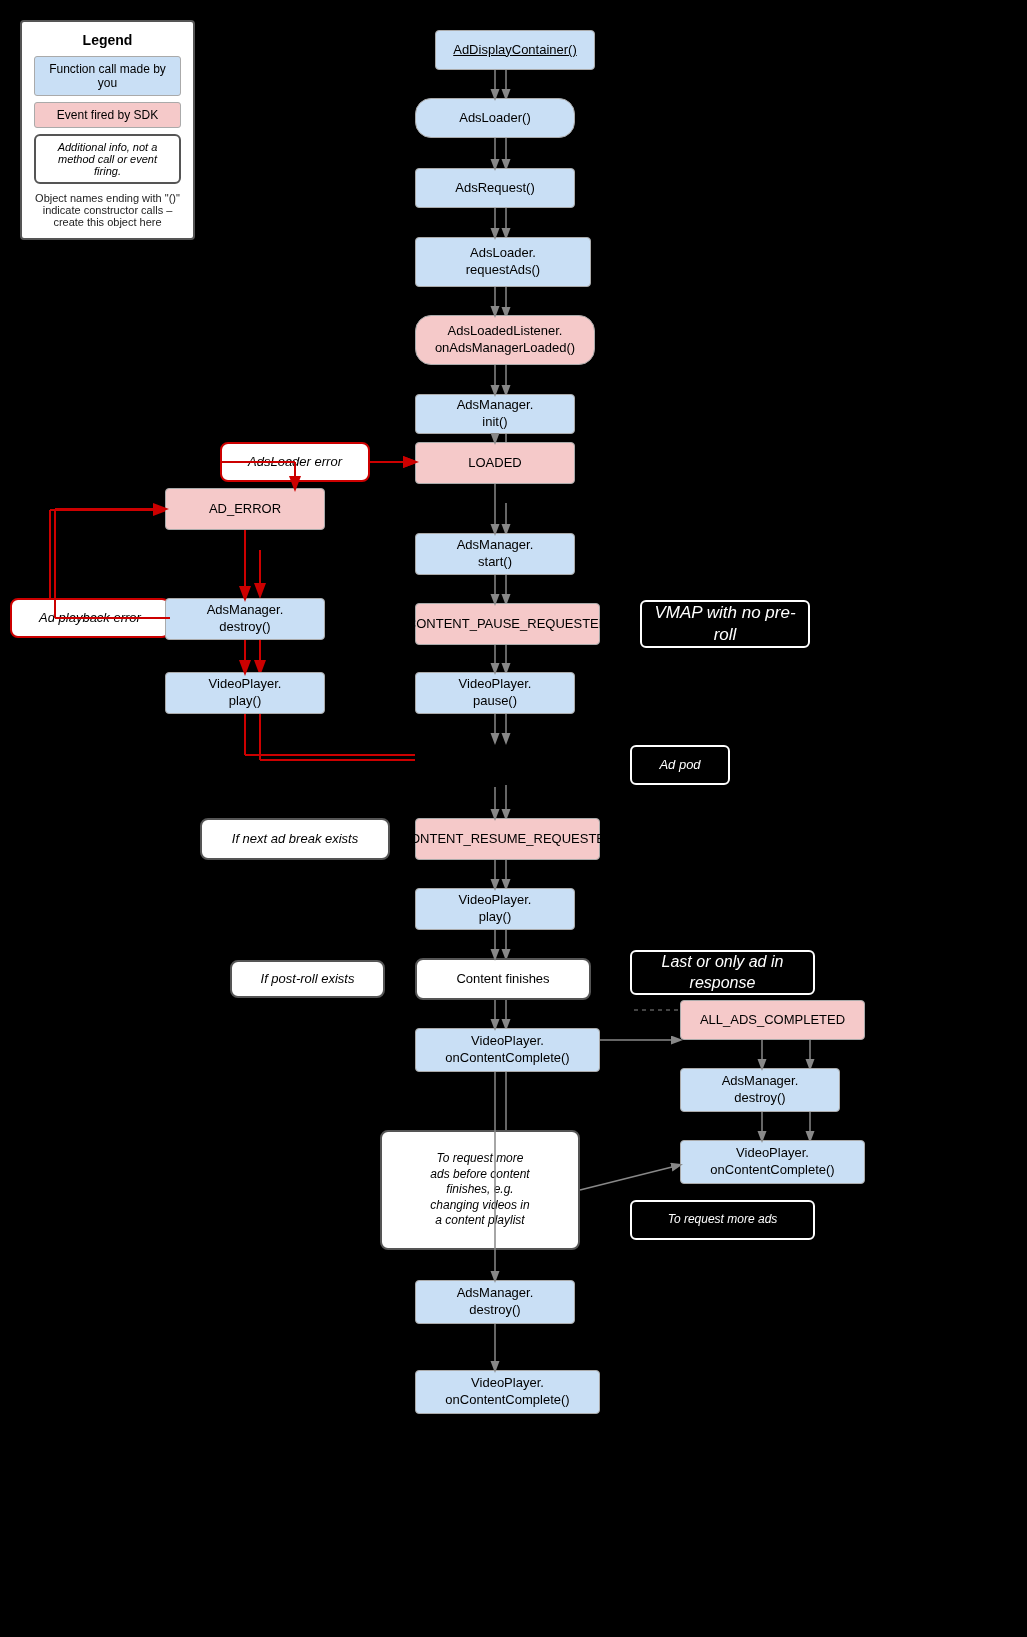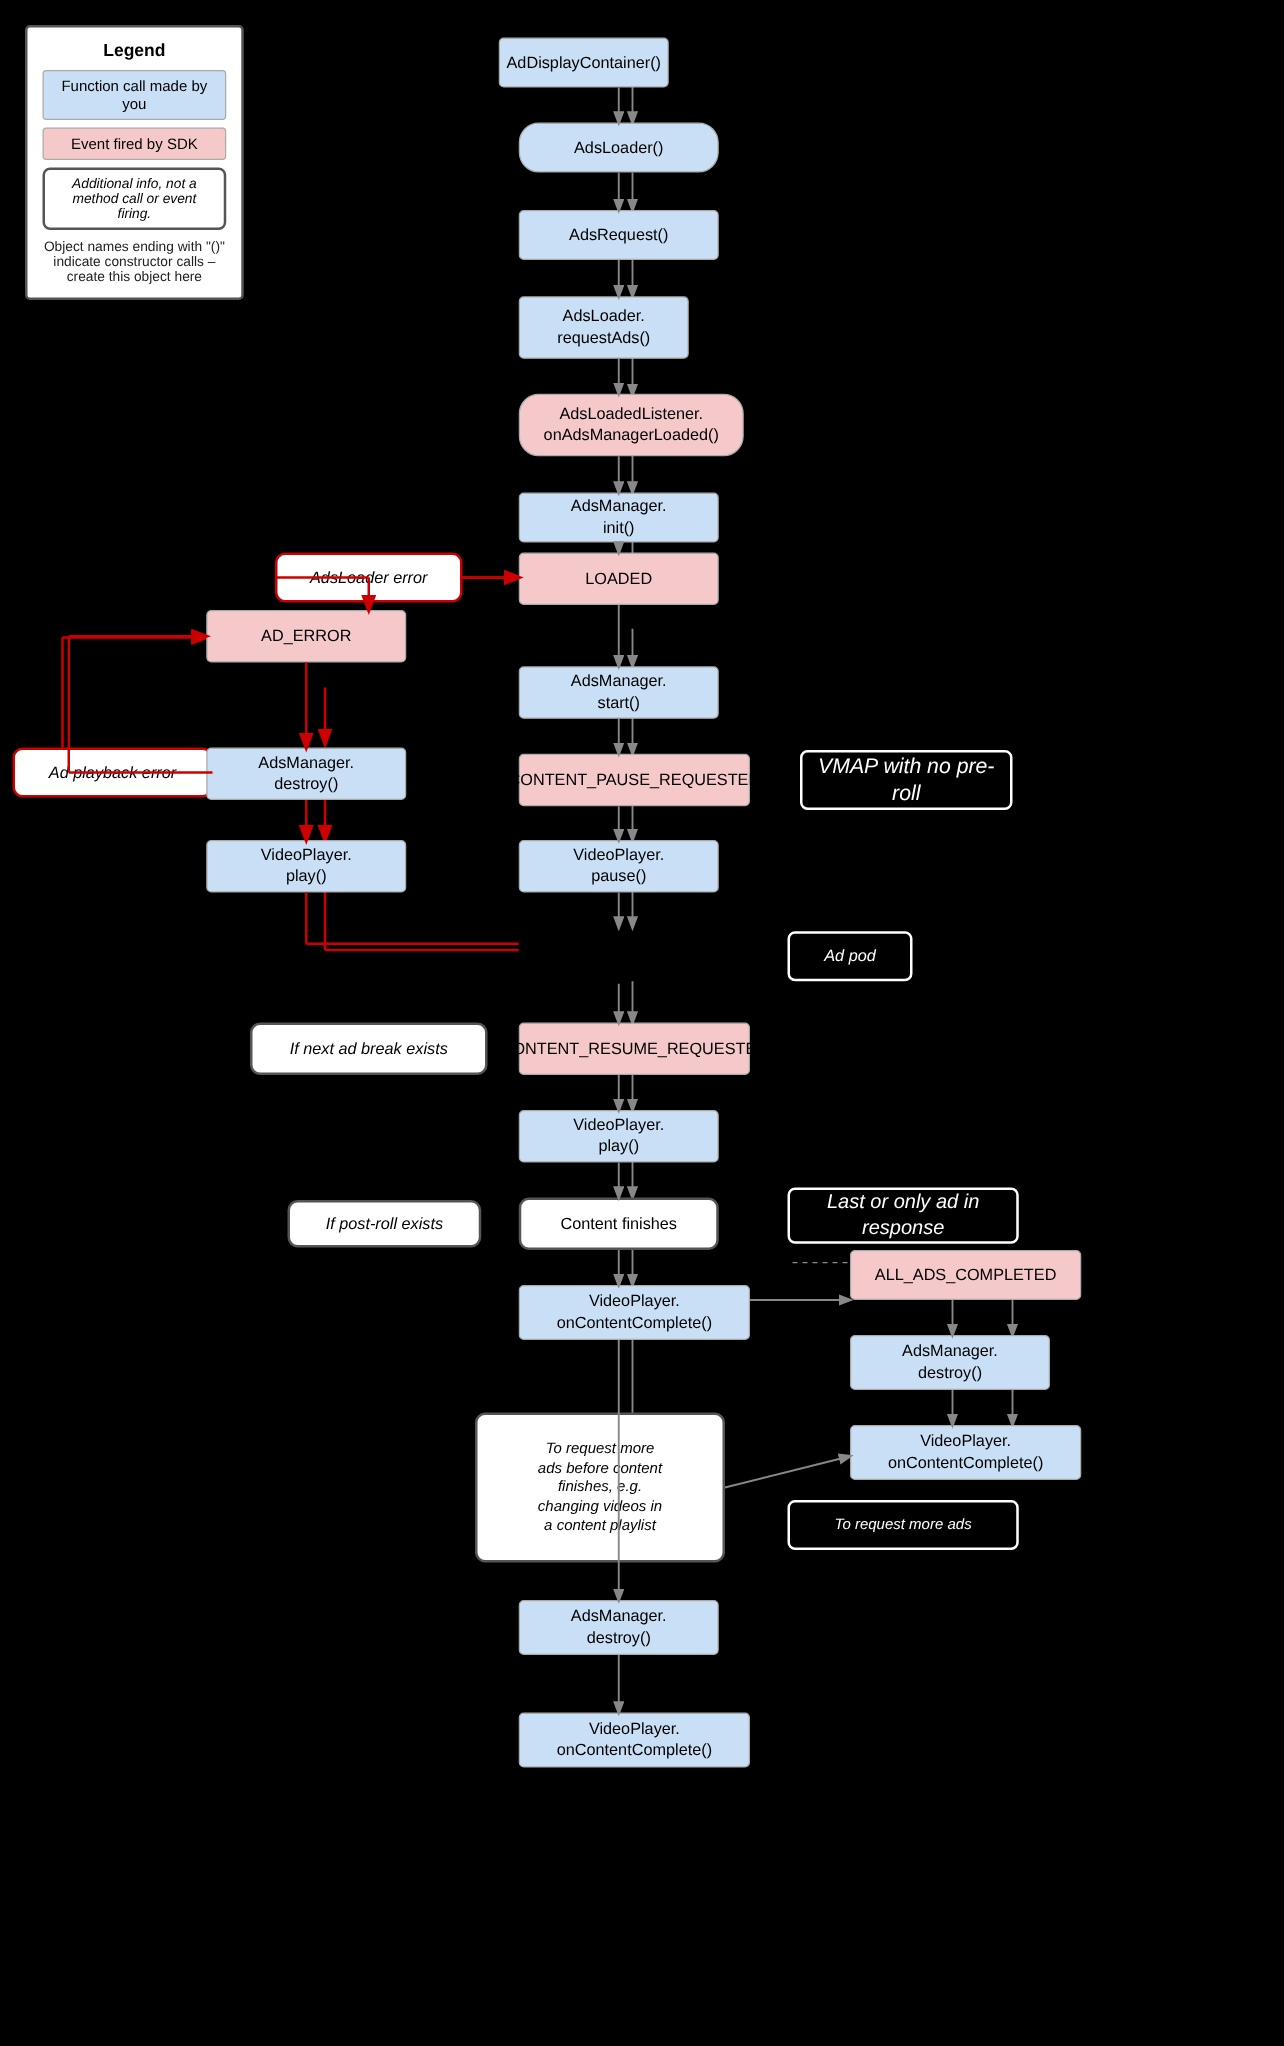--- a/index.html
+++ b/index.html
@@ -186,33 +186,33 @@
   </svg>
 
   <div class="legend">
     <div class="legend-title">Legend</div>
     <div class="legend-item legend-blue">Function call made by you</div>
     <div class="legend-item legend-pink">Event fired by SDK</div>
     <div class="legend-item legend-italic" style="font-style:italic;font-size:11px;">Additional info, not a method call or event firing.</div>
     <div class="legend-note">Object names ending with "()" indicate constructor calls – create this object here</div>
   </div>
 
-  <div class="box box-blue" style="left:399px; top:30px; width:136px; height:40px;">
+  <div class="box box-blue" style="left:435px; top:30px; width:160px; height:40px;text-decoration:underline;">
     <span>AdDisplayContainer()</span>
   </div>
 
   <div class="box box-blue" style="left:415px; top:98px; width:160px; height:40px;border-radius:16px;">
     <span>AdsLoader()</span>
   </div>
 
   <div class="box box-blue" style="left:415px; top:168px; width:160px; height:40px;">
     <span>AdsRequest()</span>
   </div>
 
-  <div class="box box-blue" style="left:415px; top:237px; width:136px; height:50px;">
+  <div class="box box-blue" style="left:415px; top:237px; width:176px; height:50px;">
     <span style="white-space:pre-line;">AdsLoader.
 requestAds()</span>
   </div>
 
   <div class="box box-pink" style="left:415px; top:315px; width:180px; height:50px;border-radius:16px;">
     <span style="white-space:pre-line;">AdsLoadedListener.
 onAdsManagerLoaded()</span>
   </div>
 
   <div class="box box-blue" style="left:415px; top:394px; width:160px; height:40px;">
@@ -283,21 +283,21 @@
   </div>
 
   <div class="box box-italic-outline" style="left:230px; top:960px; width:155px; height:38px; font-style:italic; font-size:13px;">
     <span>If post-roll exists</span>
   </div>
 
   <div class="box box-italic" style="left:630px; top:950px; width:185px; height:45px; font-style:italic; font-size:16px;">
     <span>Last or only ad in response</span>
   </div>
 
-  <div class="box box-white" style="left:415px; top:958px; width:160px; height:42px; font-size:13px;">
+  <div class="box box-white" style="left:415px; top:958px; width:176px; height:42px; font-size:13px;">
     <span>Content finishes</span>
   </div>
 
   <div class="box box-pink" style="left:680px; top:1000px; width:185px; height:40px;">
     <span>ALL_ADS_COMPLETED</span>
   </div>
 
   <div class="box box-blue" style="left:415px; top:1028px; width:185px; height:44px;">
     <span style="white-space:pre-line;">VideoPlayer.
 onContentComplete()</span>

